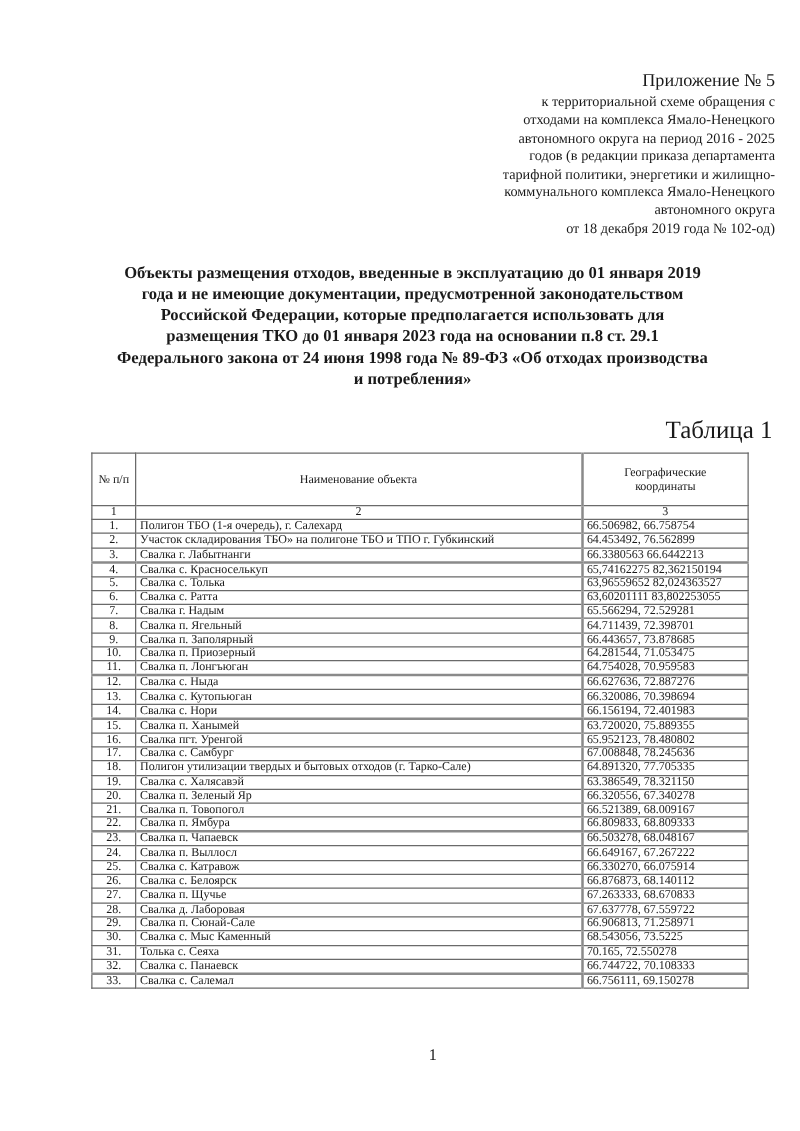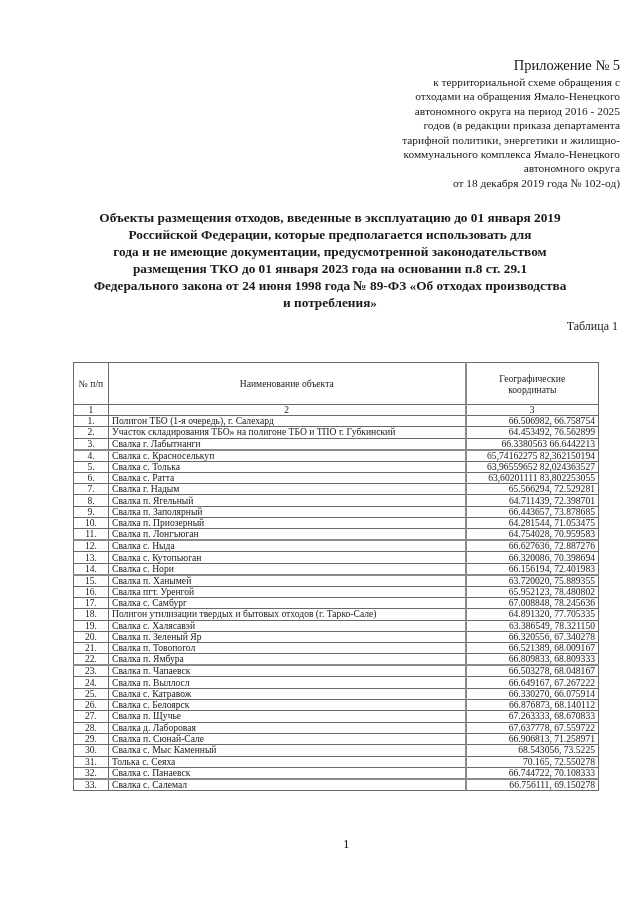--- a/index.html
+++ b/index.html
@@ -34,22 +34,22 @@
     width: 540px;
     text-align: center;
     font-weight: bold;
     font-size: 13.3px;
     line-height: 17px;
   }
   .doc-title .tline { white-space: nowrap; display: block; }
   .table-caption {
     position: absolute;
     right: 22px;
-    top: 317px;
-    font-size: 12px;
+    top: 335px;
+    font-size: 20px;
     line-height: 18px;
   }
   table.objects {
     position: absolute;
     left: 73px;
     top: 362px;
     width: 525px;
     border-collapse: collapse;
     font-size: 9.6px;
     table-layout: fixed;
@@ -63,49 +63,49 @@
     white-space: nowrap;
     overflow: hidden;
   }
   table.objects th { height: 42px; line-height: 11px; text-align: center; }
   table.objects tr.num-row td { text-align: center; height: 11px; }
   table.objects col.c1 { width: 35px; }
   table.objects col.c2 { width: 357px; }
   table.objects col.c3 { width: 133px; }
   table.objects td.n { text-align: center; }
   table.objects td.name { text-align: left; }
-  table.objects td.coord { text-align: right; border-left: 2px solid #8a8a8a; }
+  table.objects td.coord { text-align: left; border-left: 2px solid #8a8a8a; }
   table.objects th.coord-h { border-left: 2px solid #8a8a8a; }
   table.objects tr.thick td { border-bottom: 2px solid #8a8a8a; }
   .page-number {
     position: absolute;
     left: 343px;
     top: 836px;
     font-size: 13px;
   }
 </style>
 </head>
 <body>
 
 <div class="appendix">
   <div class="app-title">Приложение № 5</div>
   <div class="app-line">к территориальной схеме обращения с</div>
-  <div class="app-line">отходами на обращения Ямало-Ненецкого</div>
+  <div class="app-line">отходами на комплекса Ямало-Ненецкого</div>
   <div class="app-line">автономного округа на период 2016 - 2025</div>
   <div class="app-line">годов (в редакции приказа департамента</div>
   <div class="app-line">тарифной политики, энергетики и жилищно-</div>
   <div class="app-line">коммунального комплекса Ямало-Ненецкого</div>
   <div class="app-line">автономного округа</div>
   <div class="app-line">от 18 декабря 2019 года № 102-од)</div>
 </div>
 
 <div class="doc-title">
   <span class="tline">Объекты размещения отходов, введенные в эксплуатацию до 01 января 2019</span>
+  <span class="tline">года и не имеющие документации, предусмотренной законодательством</span>
   <span class="tline">Российской Федерации, которые предполагается использовать для</span>
-  <span class="tline">года и не имеющие документации, предусмотренной законодательством</span>
   <span class="tline">размещения ТКО до 01 января 2023 года на основании п.8 ст. 29.1</span>
   <span class="tline">Федерального закона от 24 июня 1998 года № 89-ФЗ «Об отходах производства</span>
   <span class="tline">и потребления»</span>
 </div>
 
 <div class="table-caption">Таблица 1</div>
 
 <table class="objects">
   <colgroup>
       <col class="c1">

